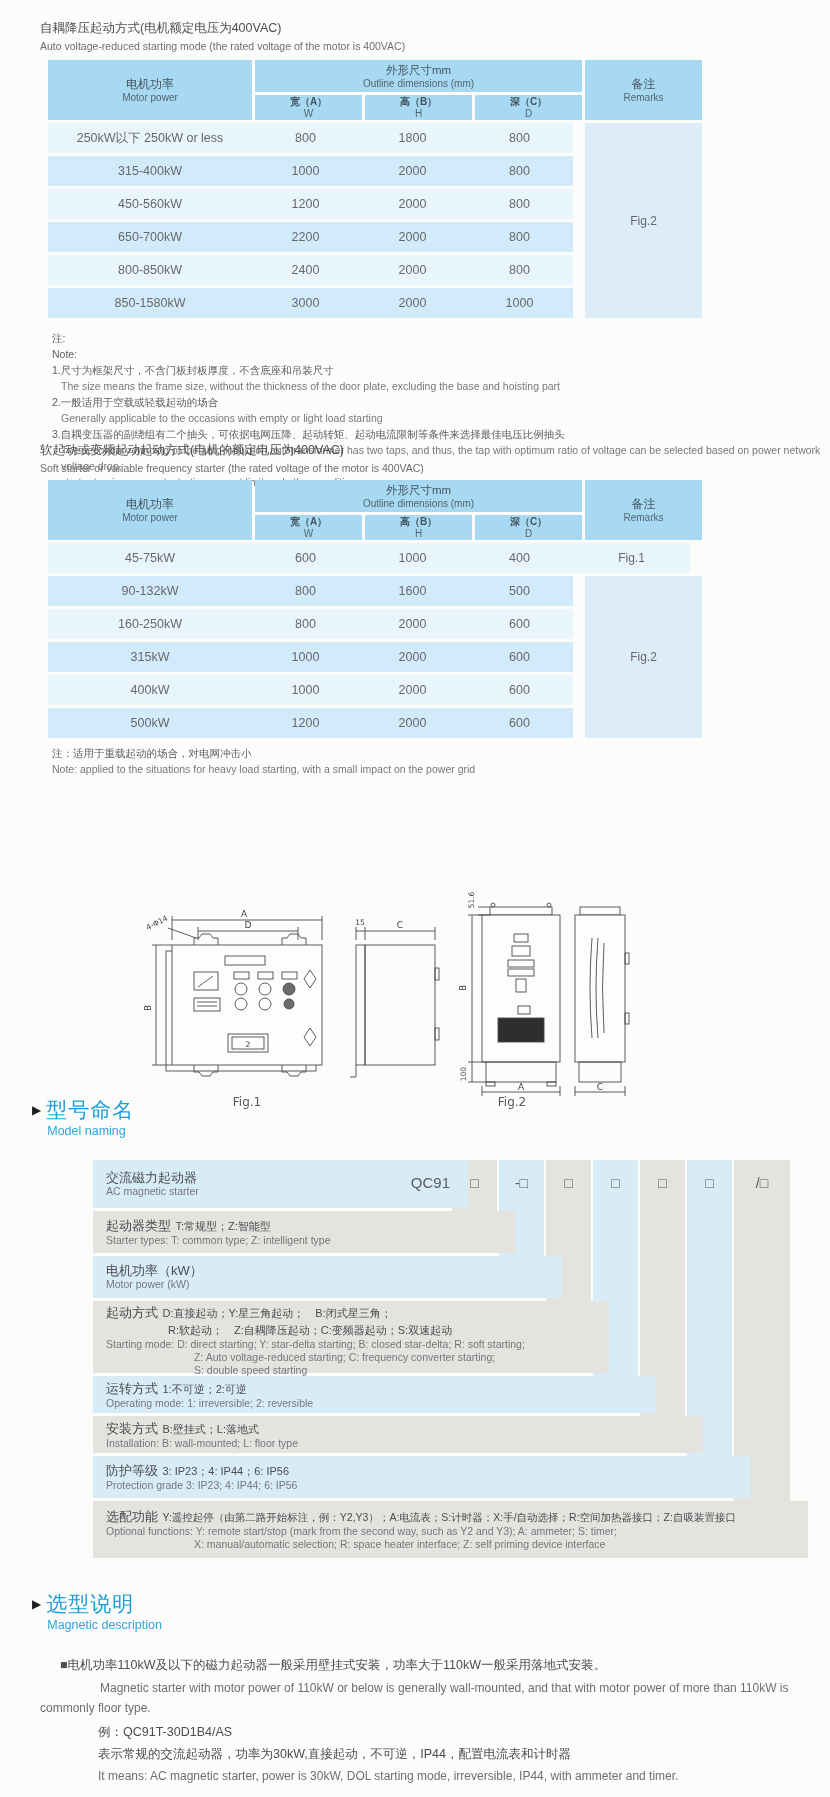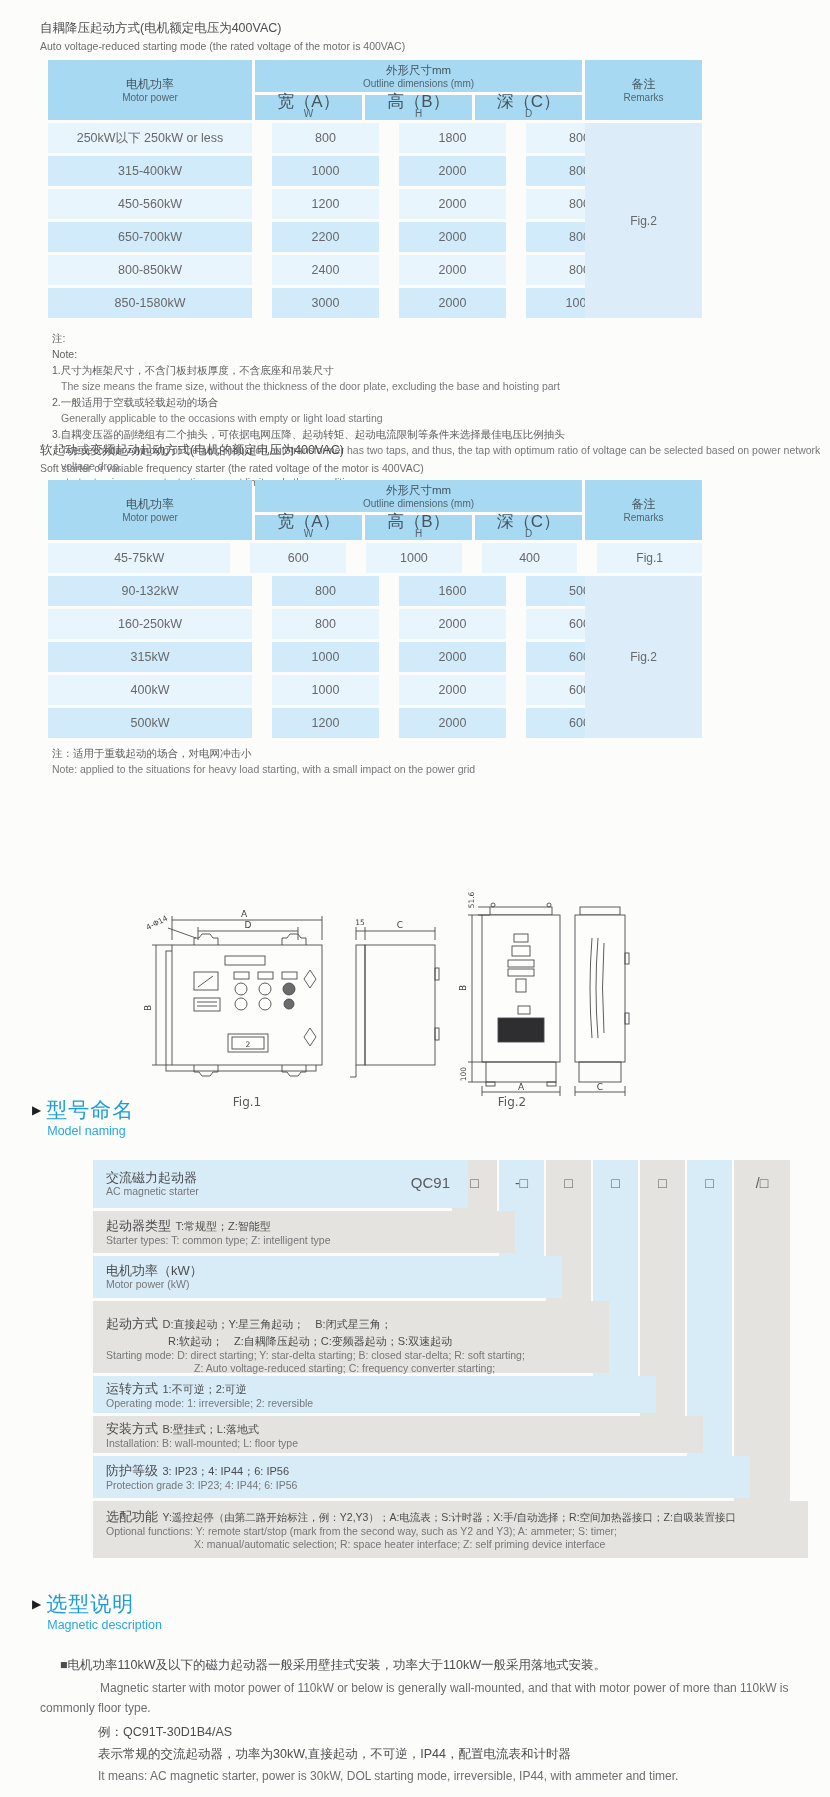--- a/index.html
+++ b/index.html
@@ -18,24 +18,24 @@
   .dimtable{width:654px;}
   .thead{display:flex;gap:3px;}
   .th-motor{width:204px;height:60px;background:#a7d9f2;display:flex;flex-direction:column;justify-content:center;align-items:center;}
   .th-dims-wrap{width:327px;display:flex;flex-direction:column;gap:3px;}
   .th-dims-top{height:32px;background:#a7d9f2;display:flex;flex-direction:column;justify-content:center;align-items:center;}
   .th-dims-sub{display:flex;gap:3px;height:25px;}
   .th-sub{width:107px;background:#a7d9f2;display:flex;flex-direction:column;justify-content:center;align-items:center;}
   .th-remarks{width:117px;height:60px;background:#a7d9f2;display:flex;flex-direction:column;justify-content:center;align-items:center;}
   .hzh{font-size:12px;color:#44555f;line-height:14px;}
   .hen{font-size:10px;color:#54656f;line-height:12px;margin-top:1px;}
-  .hszh{font-size:17px;color:#44555f;line-height:12px;}
+  .hszh{font-size:10px;color:#44555f;line-height:12px;font-weight:bold;}
   .hsen{font-size:10px;color:#54656f;line-height:11px;}
   .tbody{position:relative;margin-top:3px;}
-  .trow{display:flex;gap:20px;margin-bottom:3px;}
+  .trow{display:flex;gap:0;margin-bottom:3px;}
   .trow:last-child{margin-bottom:0;}
   .td{height:30px;display:flex;align-items:center;justify-content:center;font-size:12.5px;color:#67686b;}
   .td-power{width:204px;}
   .td-dim{width:107px;}
   .td-rem{width:117px;font-size:12px;}
   .r-light{background:#e9f5fc;}
   .r-dark{background:#d2ebfa;}
   .rem-overlay{position:absolute;left:537px;width:117px;background:#dcecf9;display:flex;align-items:center;justify-content:center;font-size:12px;color:#67686b;}
   
   .note-line-zh{font-size:10.5px;color:#5f6063;line-height:16px;}
@@ -403,21 +403,21 @@
   <div class="mn-row mn-gray" style="top:51px;height:42px;width:422px;">
     <div class="mn-zh-line"><span class="mn-label">起动器类型</span>&nbsp;<span class="mn-desc">T:常规型；Z:智能型</span></div>
     <div class="mn-en">Starter types: T: common type; Z: intelligent type</div>
   </div>
 
   <div class="mn-row mn-blue" style="top:96px;height:42px;width:469px;">
     <div class="mn-label">电机功率（kW）</div>
     <div class="mn-en">Motor power (kW)</div>
   </div>
 
-  <div class="mn-row mn-gray" style="top:141px;height:72px;width:516px;justify-content:flex-start;padding-top:14px;">
+  <div class="mn-row mn-gray" style="top:141px;height:72px;width:516px;justify-content:flex-start;padding-top:3px;">
     <div class="mn-zh-line"><span class="mn-label">起动方式</span>&nbsp;<span class="mn-desc">D:直接起动；Y:星三角起动；　B:闭式星三角；</span></div>
     <div class="mn-zh-line" style="padding-left:62px;"><span class="mn-desc">R:软起动；　Z:自耦降压起动；C:变频器起动；S:双速起动</span></div>
     <div class="mn-en">Starting mode: D: direct starting; Y: star-delta starting; B: closed star-delta; R: soft starting;</div>
     <div class="mn-en" style="padding-left:88px;">Z: Auto voltage-reduced starting; C: frequency converter starting;</div>
     <div class="mn-en" style="padding-left:88px;">S: double speed starting</div>
   </div>
 
   <div class="mn-row mn-blue" style="top:216px;height:37px;width:563px;">
     <div class="mn-zh-line"><span class="mn-label">运转方式</span>&nbsp;<span class="mn-desc">1:不可逆；2:可逆</span></div>
     <div class="mn-en">Operating mode: 1: irreversible; 2: reversible</div>

